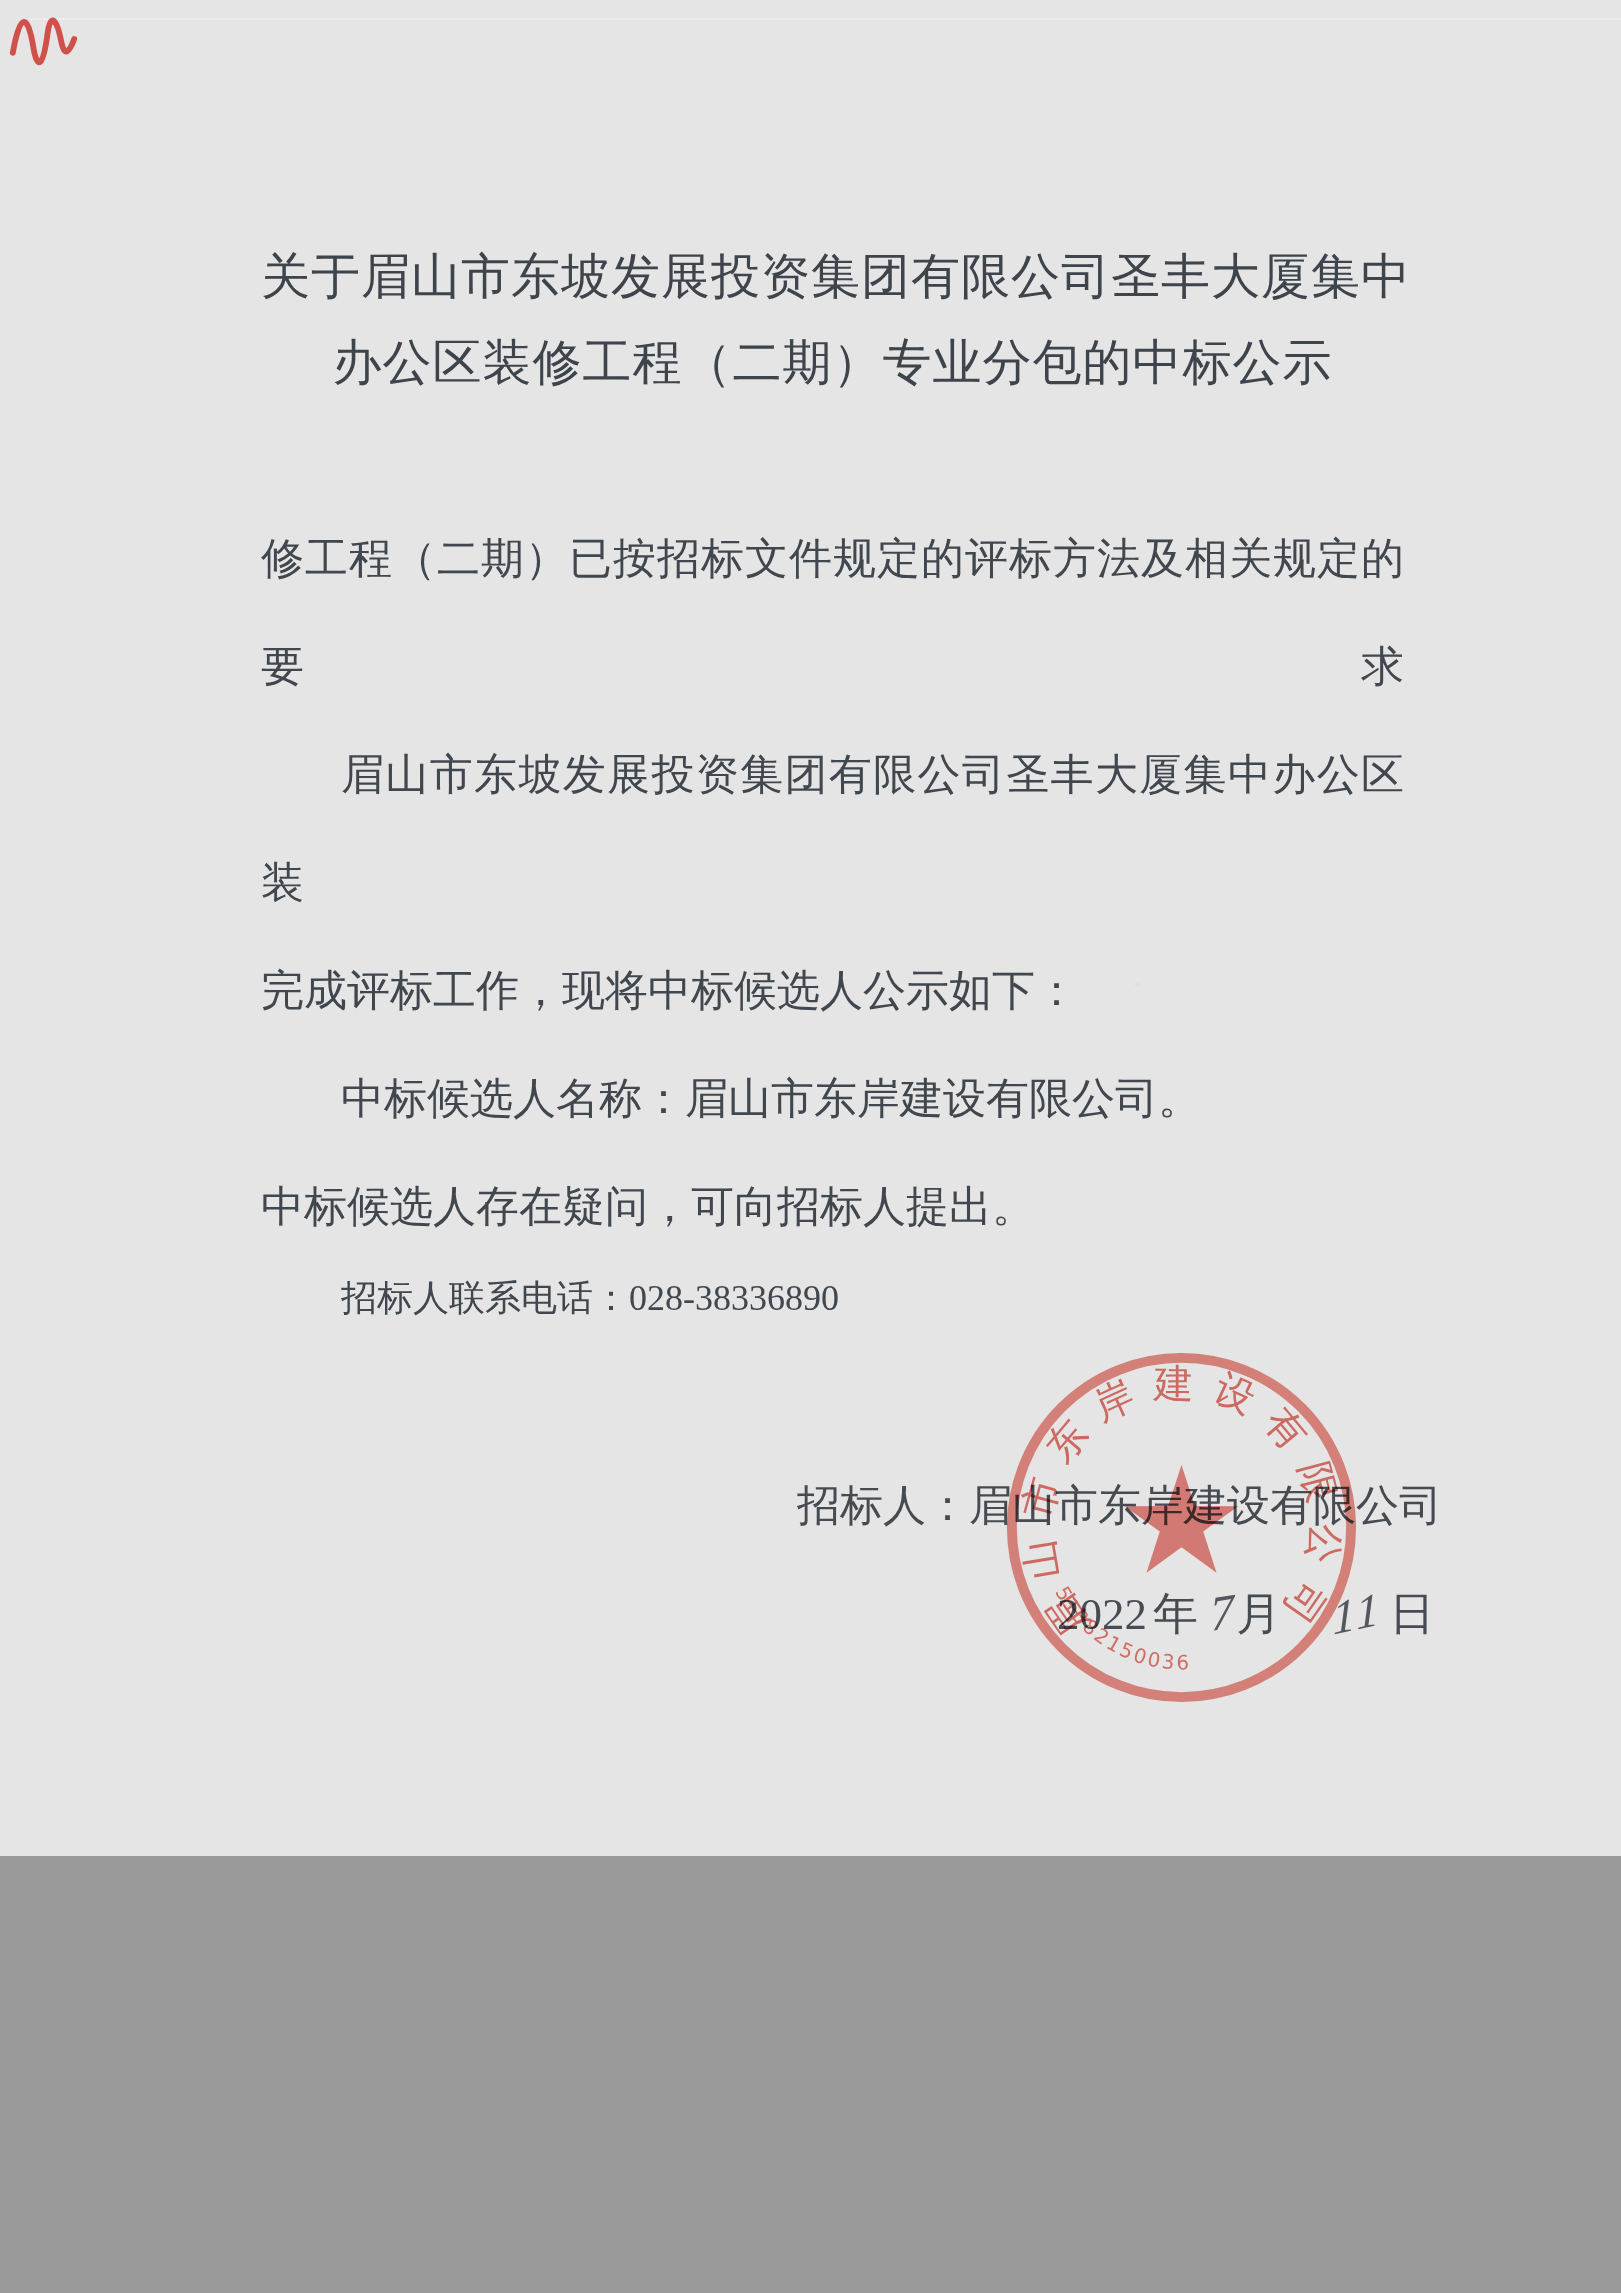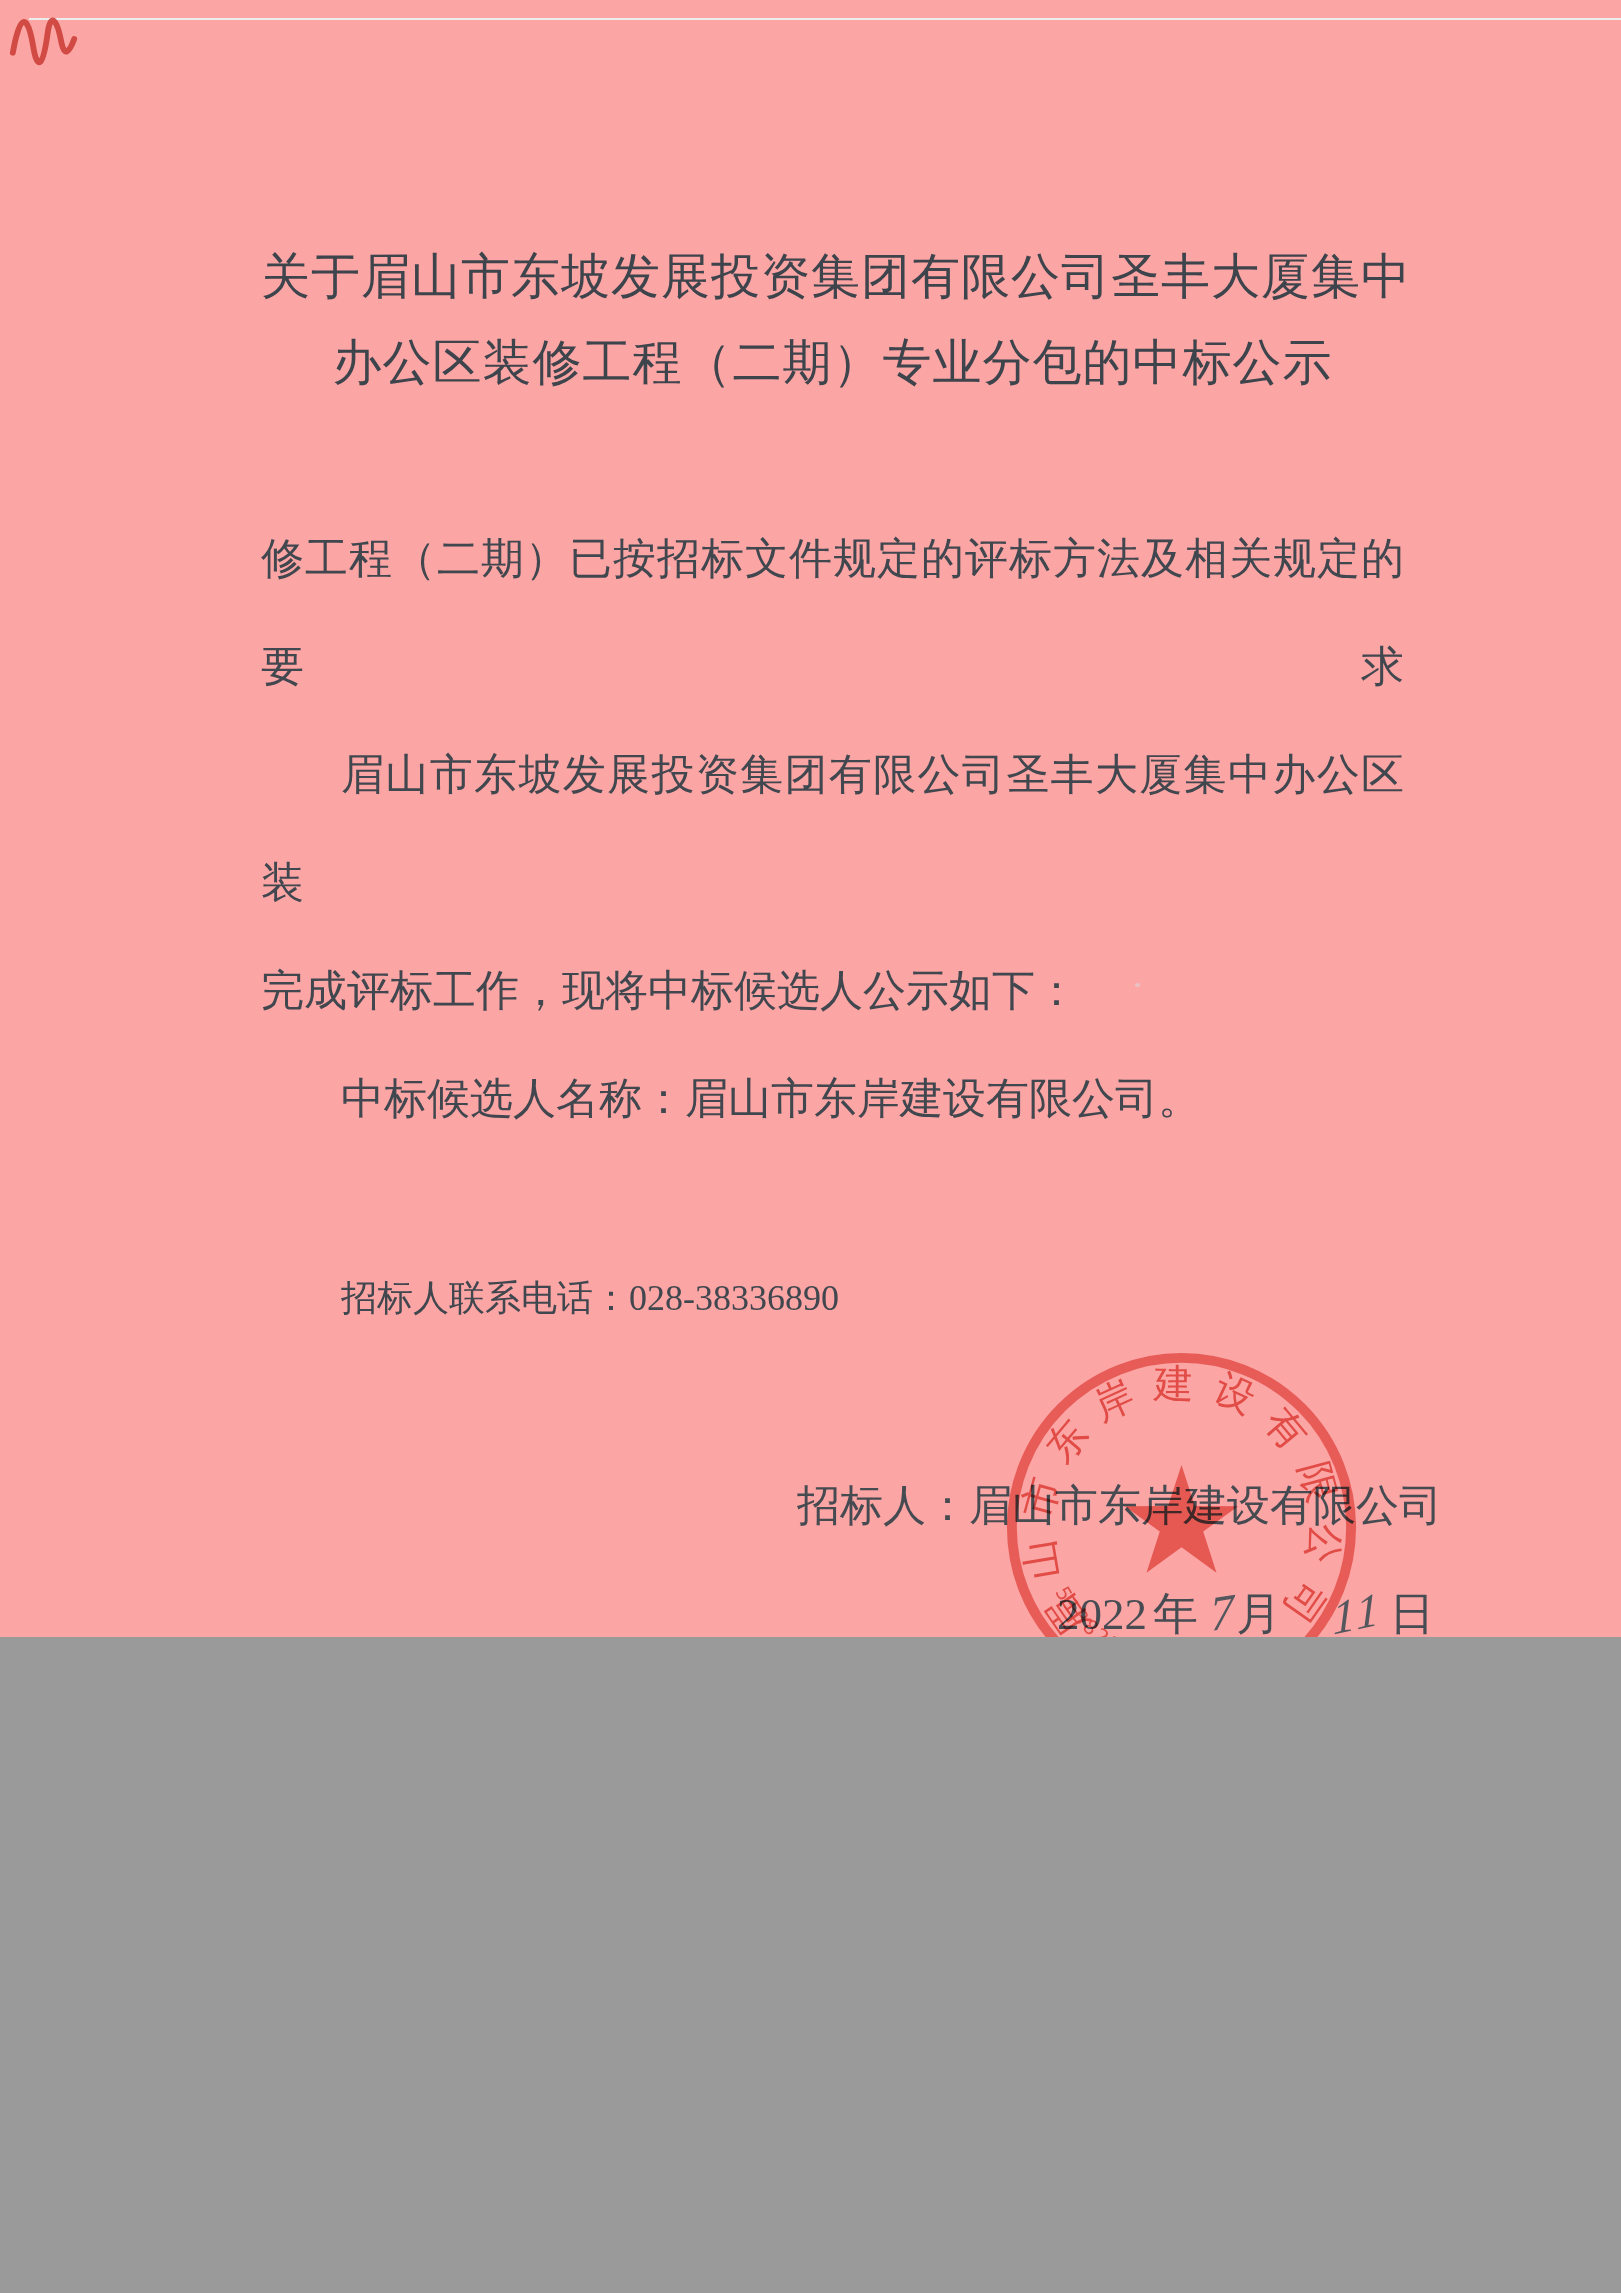--- a/index.html
+++ b/index.html
@@ -1,19 +1,19 @@
 <!DOCTYPE html>
 <html><head>
 <meta charset="utf-8">
 <style>
   html,body{margin:0;padding:0;background:#9a9a9a;}
   .page{
     position:relative;
-    width:1621px;height:1637px;
-    background:#fca5a5;
+    width:1621px;height:1856px;
+    background:#e5e5e5;
     overflow:hidden;
     font-family:"Liberation Serif","DejaVu Serif",serif;
     color:#42474e;
   }
   .scan-edge{position:absolute;top:17.6px;left:29px;right:0;height:2px;background:#ececec;}
   .corner-mark{position:absolute;left:5.9px;top:2px;}
   .speck{position:absolute;border-radius:50%;background:#d9d9d9;opacity:.6;}
   .speck.s1{left:667px;top:566px;width:3.9px;height:3.9px;}
   .speck.s2{left:1135px;top:983px;width:4.9px;height:3.9px;}
 
@@ -78,20 +78,21 @@
   <div class="title">
     <div>关于眉山市东坡发展投资集团有限公司圣丰大厦集中</div>
     <div>办公区装修工程（二期）专业分包的中标公示</div>
   </div>
 
   <div class="body-block">
     <div class="bline full">修工程（二期）已按招标文件规定的评标方法及相关规定的要求</div>
     <div class="bline full indent">眉山市东坡发展投资集团有限公司圣丰大厦集中办公区装</div>
     <div class="bline">完成评标工作，现将中标候选人公示如下：</div>
     <div class="bline indent">中标候选人名称：眉山市东岸建设有限公司。</div>
+    <div class="bline">中标候选人存在疑问，可向招标人提出。</div>
   </div>
 
   <div class="phone-line">
     <span>招标人联系电话：</span><span>028-38336890</span>
   </div>
 
   <div class="signer-line">
     <span>招标人：</span><span>眉山市东岸建设有限公司</span>
   </div>
 

